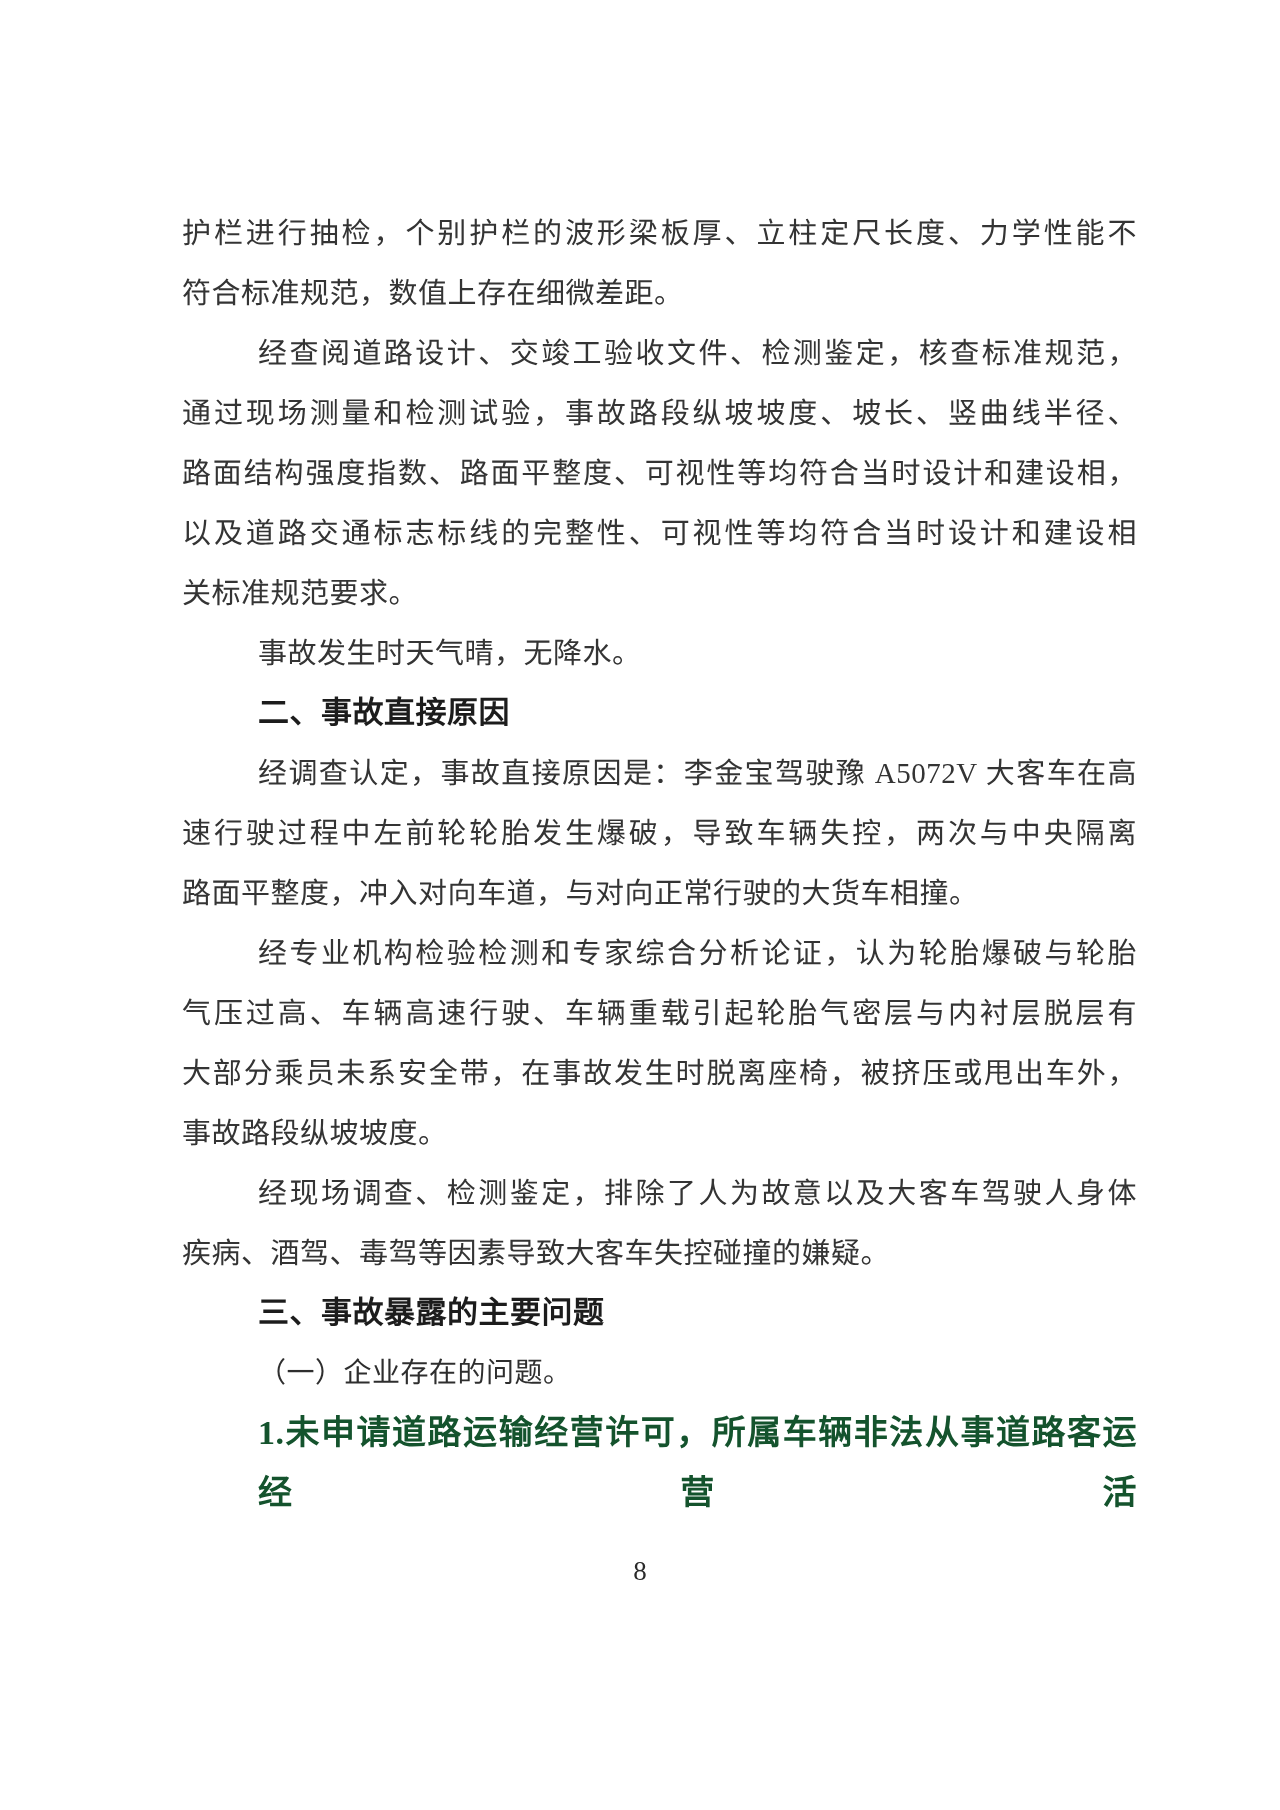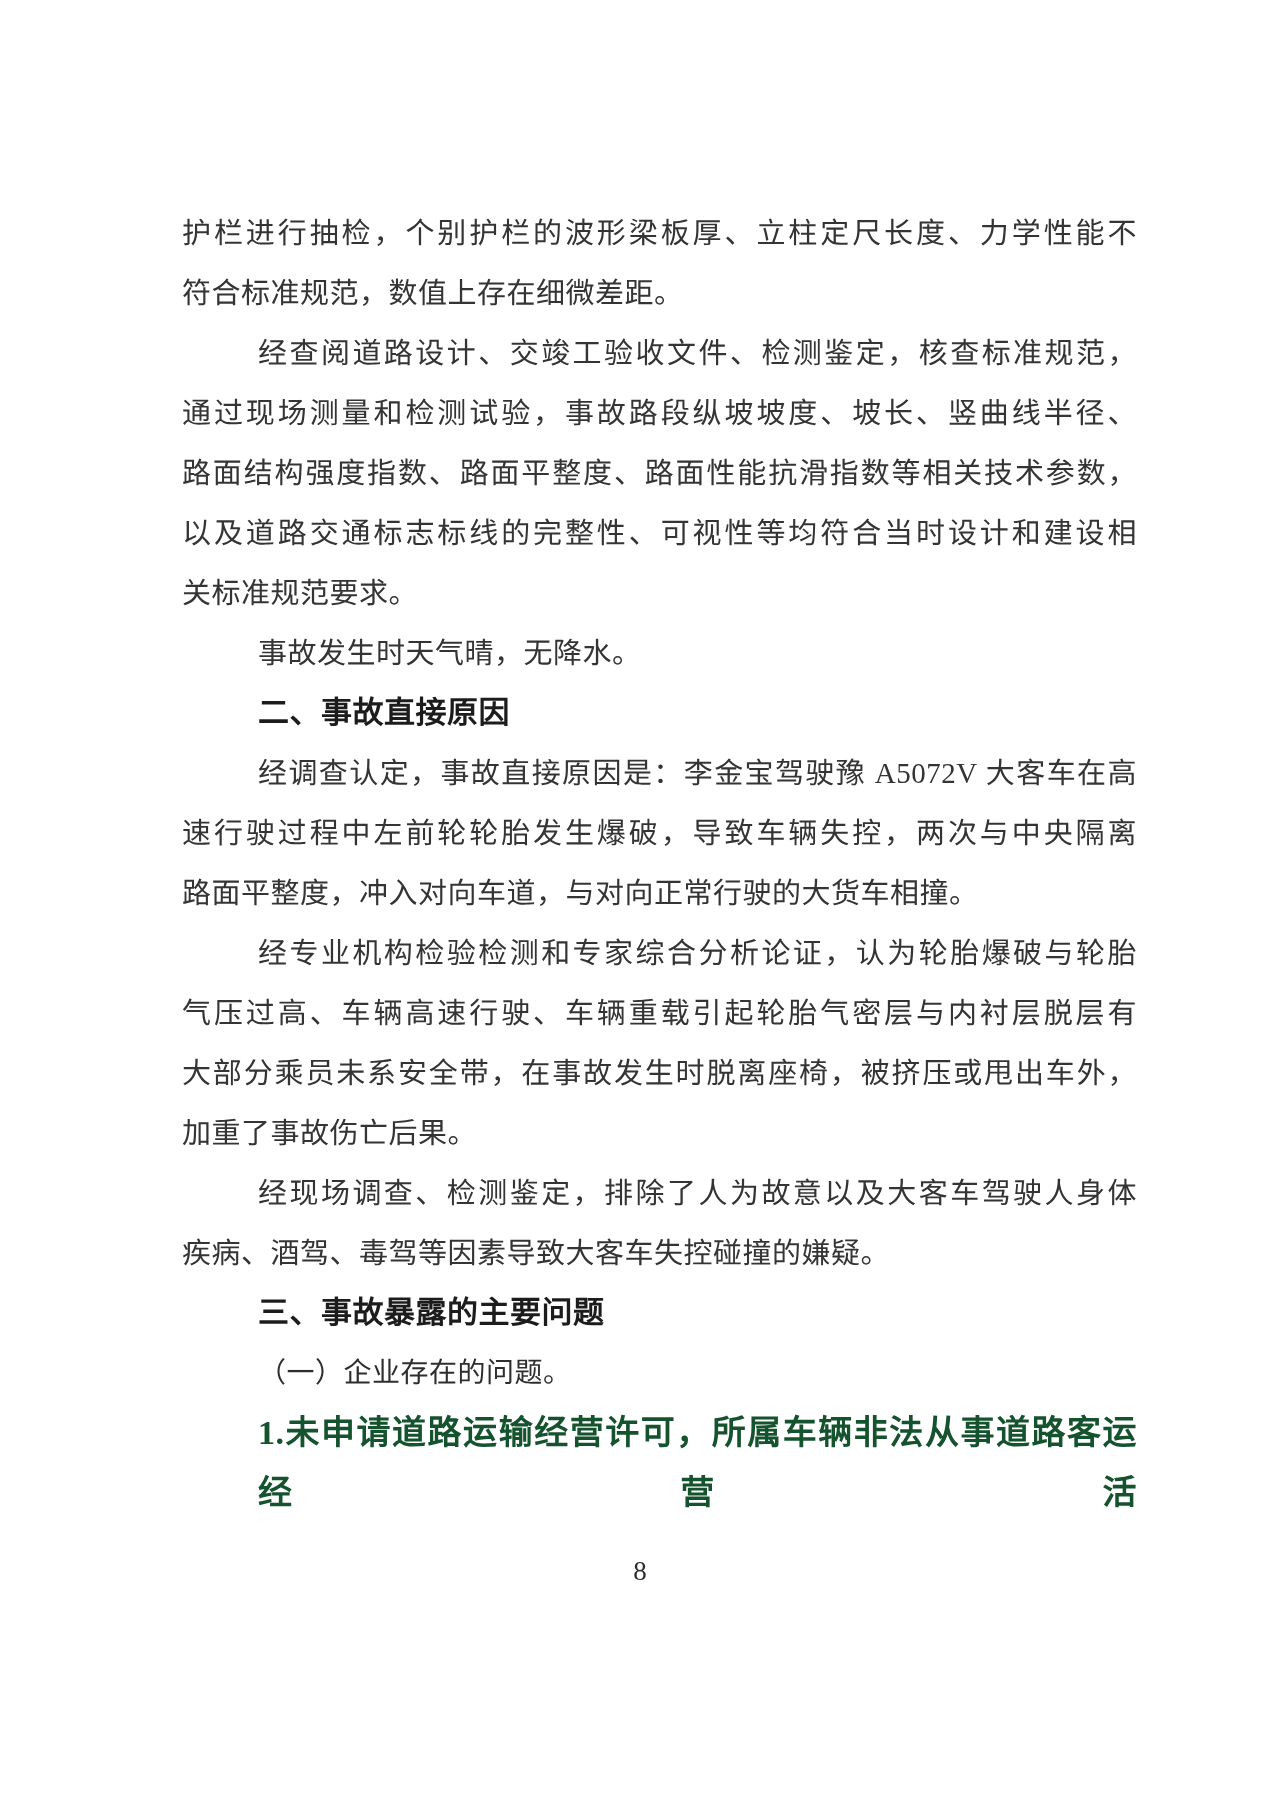--- a/index.html
+++ b/index.html
@@ -67,32 +67,32 @@
 </style>
 </head>
 <body>
 
 <div class="page">
   <div class="text-block">
       <div class="line role-body-text justify">护栏进行抽检，个别护栏的波形梁板厚、立柱定尺长度、力学性能不</div>
       <div class="line role-body-text left">符合标准规范，数值上存在细微差距。</div>
       <div class="line role-body-text indent justify">经查阅道路设计、交竣工验收文件、检测鉴定，核查标准规范，</div>
       <div class="line role-body-text justify">通过现场测量和检测试验，事故路段纵坡坡度、坡长、竖曲线半径、</div>
-      <div class="line role-body-text justify">路面结构强度指数、路面平整度、路面性能抗滑指数等相关技术参数，</div>
+      <div class="line role-body-text justify">路面结构强度指数、路面平整度、可视性等均符合当时设计和建设相，</div>
       <div class="line role-body-text justify">以及道路交通标志标线的完整性、可视性等均符合当时设计和建设相</div>
       <div class="line role-body-text left">关标准规范要求。</div>
       <div class="line role-body-text indent left">事故发生时天气晴，无降水。</div>
       <div class="line role-section-heading indent left">二、事故直接原因</div>
       <div class="line role-body-text indent justify">经调查认定，事故直接原因是：李金宝驾驶豫 A5072V 大客车在高</div>
       <div class="line role-body-text justify">速行驶过程中左前轮轮胎发生爆破，导致车辆失控，两次与中央隔离</div>
       <div class="line role-body-text left">路面平整度，冲入对向车道，与对向正常行驶的大货车相撞。</div>
       <div class="line role-body-text indent justify">经专业机构检验检测和专家综合分析论证，认为轮胎爆破与轮胎</div>
       <div class="line role-body-text justify">气压过高、车辆高速行驶、车辆重载引起轮胎气密层与内衬层脱层有</div>
       <div class="line role-body-text justify">大部分乘员未系安全带，在事故发生时脱离座椅，被挤压或甩出车外，</div>
-      <div class="line role-body-text left">加重了事故伤亡后果。</div>
+      <div class="line role-body-text left">事故路段纵坡坡度。</div>
       <div class="line role-body-text indent justify">经现场调查、检测鉴定，排除了人为故意以及大客车驾驶人身体</div>
       <div class="line role-body-text left">疾病、酒驾、毒驾等因素导致大客车失控碰撞的嫌疑。</div>
       <div class="line role-section-heading indent left">三、事故暴露的主要问题</div>
       <div class="line role-subsection-kaiti indent left">（一）企业存在的问题。</div>
       <div class="line role-numbered-bold indent justify">1.未申请道路运输经营许可，所属车辆非法从事道路客运经营活</div>
     </div>
   <div class="page-number">8</div>
 </div>
 
 </body></html>

